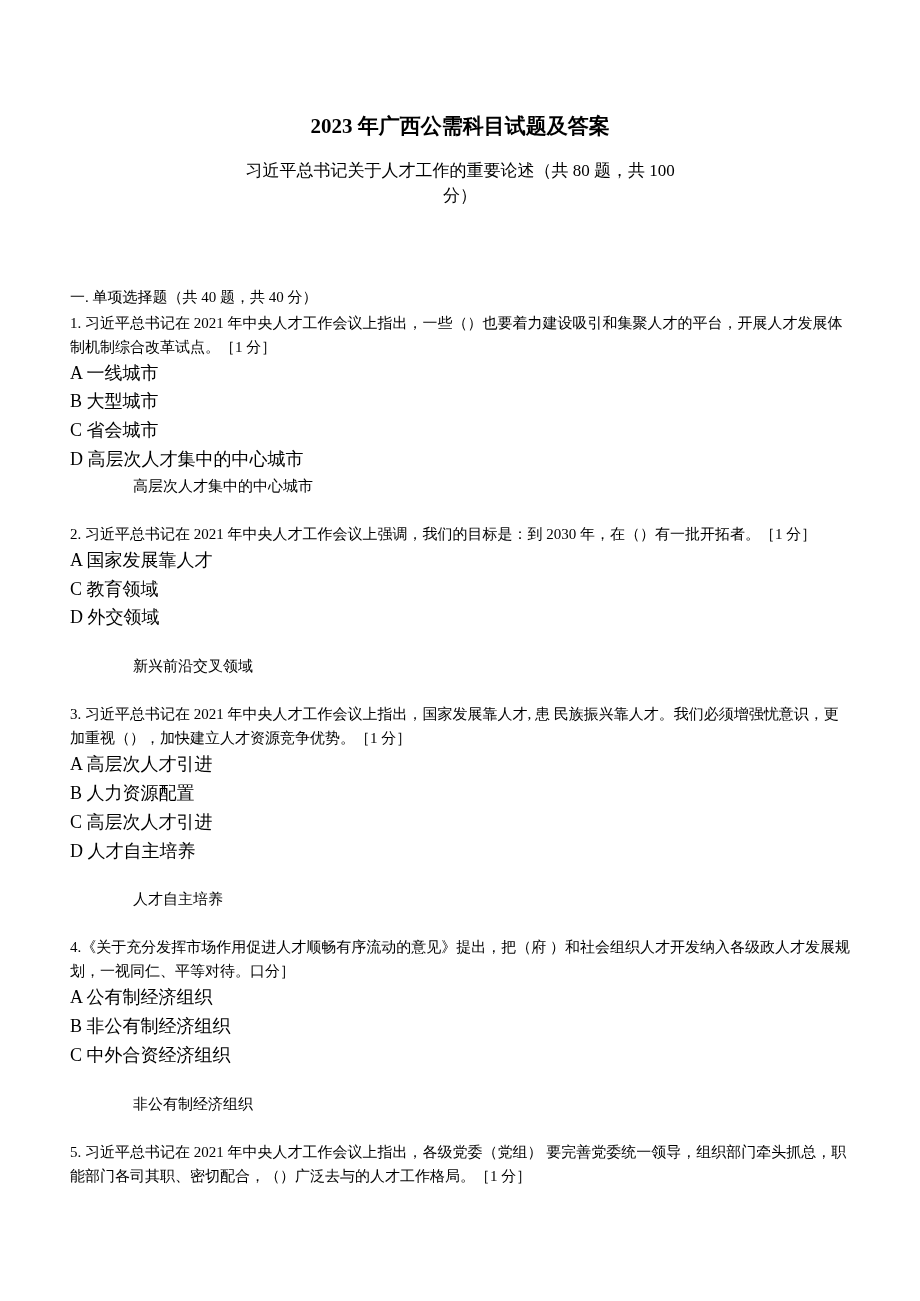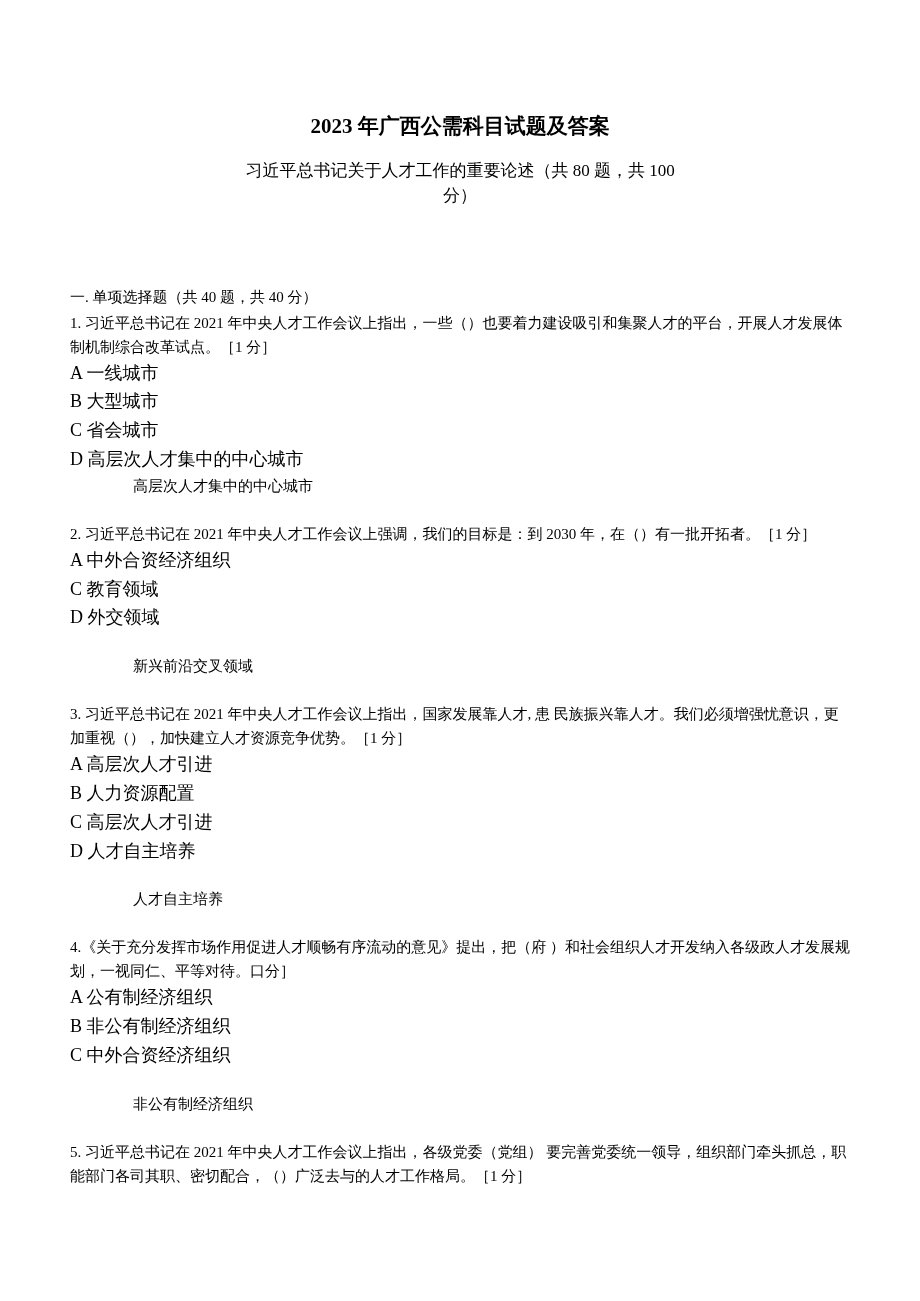--- a/index.html
+++ b/index.html
@@ -72,21 +72,21 @@
   <div class="option">B 大型城市</div>
   <div class="option">C 省会城市</div>
   <div class="option">D 高层次人才集中的中心城市</div>
   <div class="answer">高层次人才集中的中心城市</div>
 </div>
 
 <div class="gap"></div>
 
 <div class="question">
   <div class="question-text">2. 习近平总书记在 2021 年中央人才工作会议上强调，我们的目标是：到 2030 年，在（）有一批开拓者。［1 分］</div>
-  <div class="option">A 中外合资经济组织</div>
+  <div class="option">A 国家发展靠人才</div>
   <div class="option">C 教育领域</div>
   <div class="option">D 外交领域</div>
   <div class="gap"></div>
   <div class="answer">新兴前沿交叉领域</div>
 </div>
 
 <div class="gap"></div>
 
 <div class="question">
   <div class="question-text">3. 习近平总书记在 2021 年中央人才工作会议上指出，国家发展靠人才, 患   民族振兴靠人才。我们必须增强忧意识，更加重视（），加快建立人才资源竞争优势。［1 分］</div>

